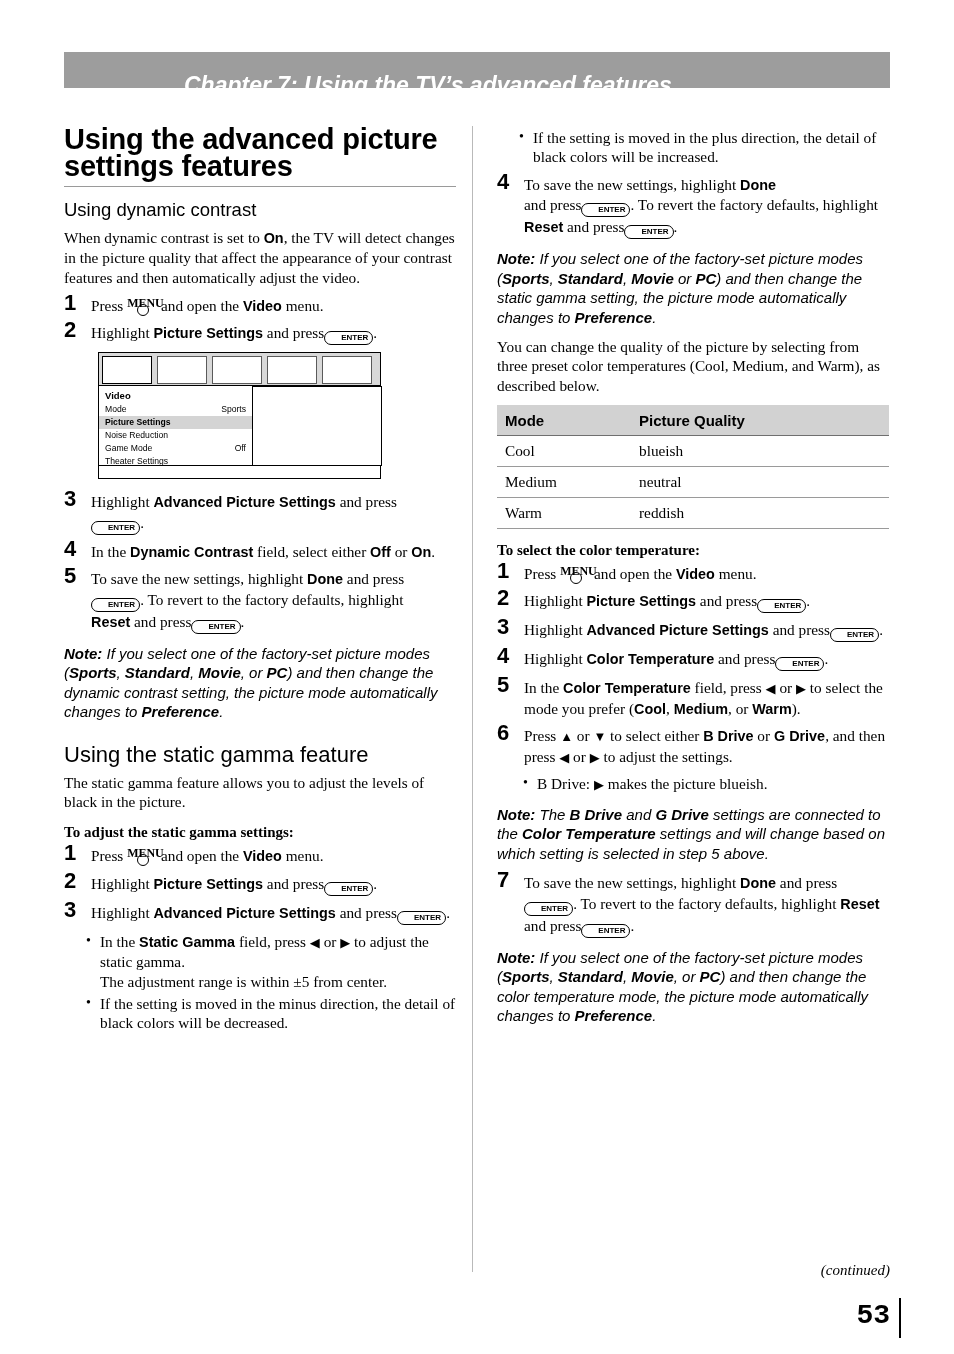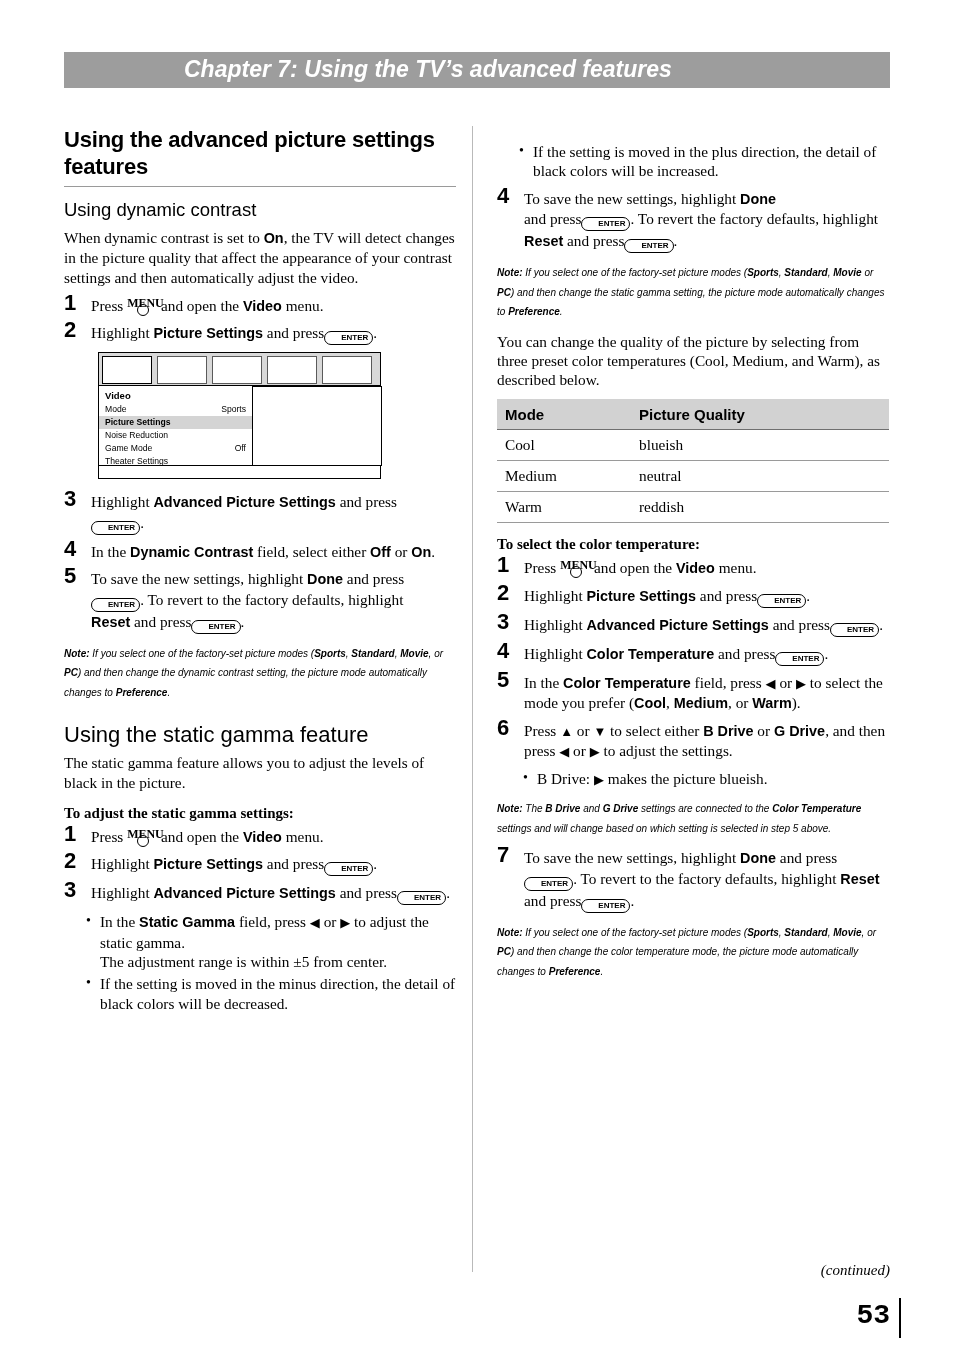--- a/index.html
+++ b/index.html
@@ -12,41 +12,41 @@
     overflow:hidden;
   }
   .page { position:absolute; inset:0; }
 
   
   .chapter-bar{
     position:absolute; left:64px; top:52px; width:826px; height:36px;
     background:#9d9d9d;
   }
   .chapter-bar .title{
-    position:absolute; left:120px; top:4px;
+    position:absolute; left:120px; top:20px;
     font-family:"Liberation Sans", sans-serif;
     font-weight:bold; font-style:italic;
     font-size:23px; color:#ffffff; letter-spacing:0px;
     white-space:nowrap;
   }
 
   
   .col{
     position:absolute; top:126px; width:392px;
   }
   .col-left{ left:64px; }
   .col-right{ left:497px; }
   .divider{
     position:absolute; left:472px; top:126px; width:1px; height:1146px;
     background:#b9b9b9;
   }
 
   h1.sec{
     font-family:"Liberation Sans", sans-serif;
-    font-weight:bold; font-size:22px; line-height:27px;
+    font-weight:bold; font-size:29px; line-height:27px;
     margin:0 0 6px 0; letter-spacing:-0.2px;
   }
   .rule{ border:0; border-top:1px solid #9a9a9a; margin:6px 0 12px 0; }
   h2.sub{
     font-family:"Liberation Sans", sans-serif;
     font-weight:normal; font-size:18.5px; line-height:22px;
     margin:0 0 7px 0;
   }
   h3.sub2{
     font-family:"Liberation Serif", serif;
@@ -72,21 +72,21 @@
   .bullets li{
     position:relative; padding-left:16px; font-size:15.3px; line-height:19.3px;
     margin-bottom:3px;
   }
   .bullets li:before{
     content:"\2022"; position:absolute; left:2px; top:-1px; font-size:14px;
   }
 
   .note{
     font-family:"Liberation Sans", sans-serif;
-    font-style:italic; font-size:10px; line-height:19.5px;
+    font-style:italic; font-size:15px; line-height:19.5px;
     margin:10px 1px 10px 0;
   }
   .note b{ font-style:italic; font-weight:bold; }
   .note .lbl{ font-weight:bold; font-style:italic; }
 
   
   .enter{
     display:inline-block; border:1.6px solid #000; border-radius:9px;
     font-family:"Liberation Sans", sans-serif; font-weight:bold;
     font-size:8px; line-height:10px; padding:1px 4px 1px 16px;
@@ -182,21 +182,21 @@
 
   <div class="divider"></div>
 
   <div class="col col-left">
 
     <h1 class="sec">Using the advanced picture settings features</h1>
     <hr class="rule">
 
     <h2 class="sub">Using dynamic contrast</h2>
 
-    <p class="body"><span>When dynamic contrast is set to </span><b class="sans">On</b><span>, the TV will detect changes in the picture quality that affect the appearance of your contrast settings and then automatically adjust the video.</span></p>
+    <p class="body"><span>When dynamic contrast is set to </span><b class="sans">On</b><span>, the TV will detect changes in the picture quality that affect the appearance of your contrast features and then automatically adjust the video.</span></p>
 
 
     <div class="step">
       <span class="num">1</span>
       <span class="txt">
         <span>Press</span>
         <span class="menu">
           <span class="m-lbl">MENU</span>
           <span class="m-circ"></span>
         </span>
@@ -335,21 +335,21 @@
         <span>to adjust the static gamma.</span><br>
         <span>The adjustment range is within ±5 from center.</span>
       </li>
       <li>If the setting is moved in the minus direction, the detail of black colors will be decreased.</li>
     </ul>
 
   </div>
 
   <div class="col col-right">
 
-    <ul class="bullets" style="margin-left:20px; margin-top:16px;">
+    <ul class="bullets" style="margin-left:20px; margin-top:2px;">
       <li>If the setting is moved in the plus direction, the detail of black colors will be increased.</li>
     </ul>
 
     <div class="step">
       <span class="num">4</span>
       <span class="txt">
         <span>To save the new settings, highlight</span>
         <b class="sans">Done</b><br>
         <span>and press</span><span class="enter">ENTER</span><span>. To revert the factory defaults, highlight</span><br>
         <b class="sans">Reset</b>

